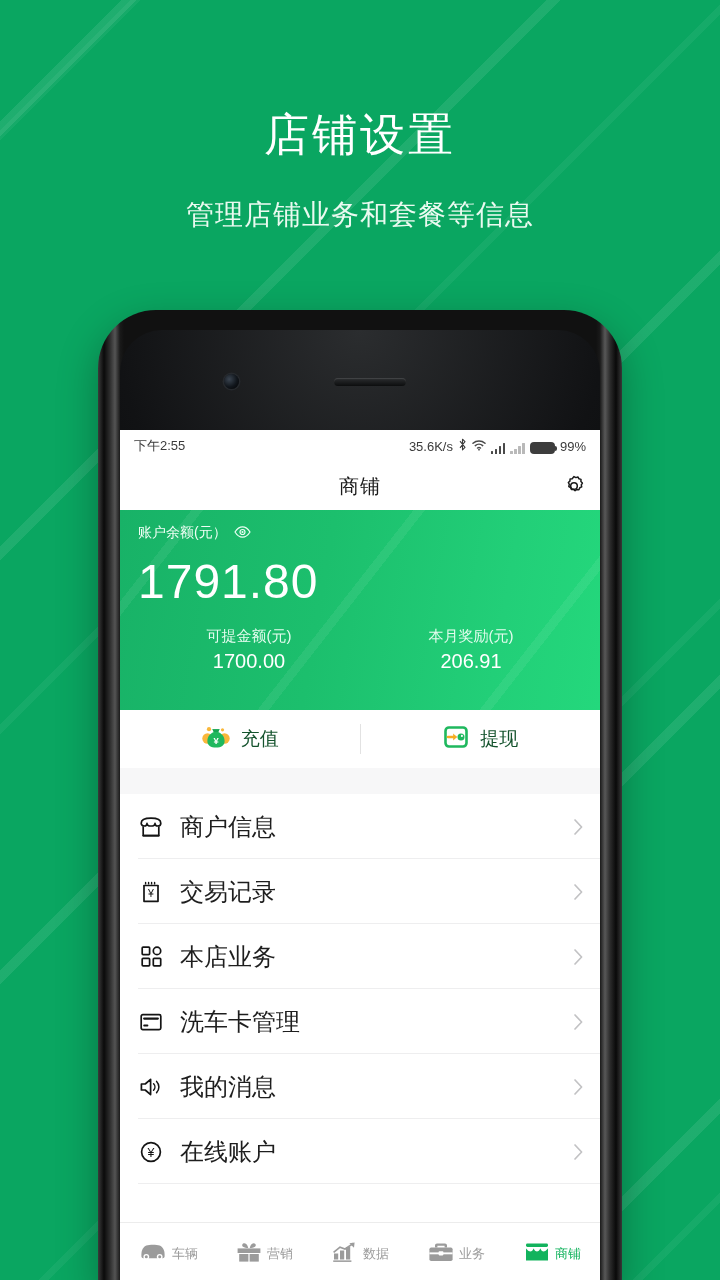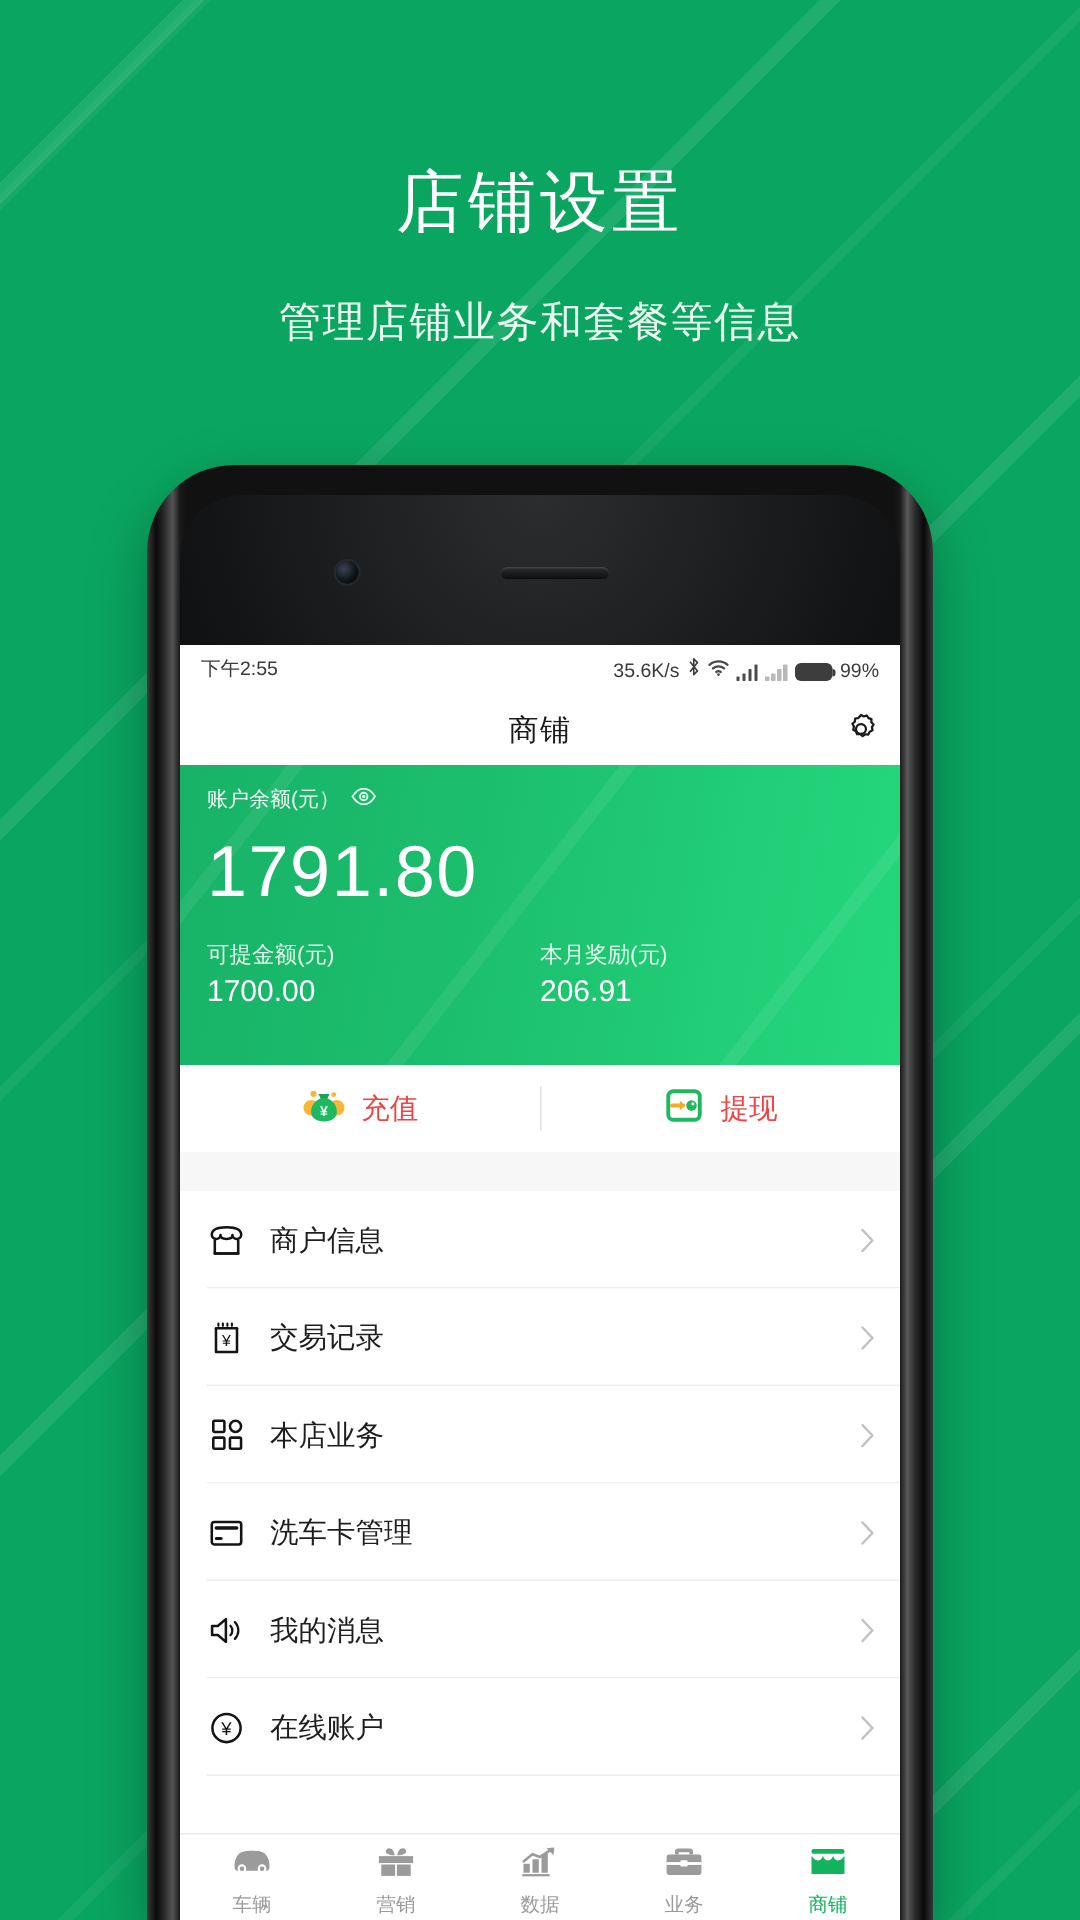--- a/index.html
+++ b/index.html
@@ -163,63 +163,63 @@
   #bal-amount {
     position:relative;
     font-size:48px; color:#ffffff;
     margin-top:12px; letter-spacing:1px;
     font-weight:400;
   }
   #bal-cols {
     position:relative;
     display:flex; margin-top:18px;
   }
-  .bal-col { flex:1; }
+  .bal-col { flex:1; text-align:center; }
   .bal-col-label { font-size:15px; color:#e3fcee; }
   .bal-col-value { font-size:20px; color:#ffffff; margin-top:4px; }
 
   
   #actions {
     height:58px; min-height:58px;
     background:#ffffff;
     display:flex; align-items:center;
     position:relative;
   }
   .action { flex:1; display:flex; align-items:center; justify-content:center; gap:10px; height:100%; }
-  .action-label { font-size:19px; color:#ef4444; }
+  .action-label { font-size:19px; color:#14532d; }
   #action-div { width:1px; height:30px; background:#e2e2e2; }
 
   
   .gap { height:26px; min-height:26px; background:#f7f7f8; }
 
   
   #menu-list { background:#ffffff; flex:1 1 auto; }
   .row {
     height:65px;
     display:flex; align-items:center;
     padding:0 16px 0 18px;
     position:relative;
     background:#ffffff;
   }
   .row:after{
     content:""; position:absolute; left:18px; right:0; bottom:0;
     height:1px; background:#eeeeef;
   }
   .row-icon { width:26px; display:flex; justify-content:center; align-items:center; line-height:0; }
-  .row-label { margin-left:16px; font-size:19px; color:#1e1e1e; }
+  .row-label { margin-left:16px; font-size:24px; color:#1e1e1e; }
   .row-chev { margin-left:auto; line-height:0; }
 
   
   #tabbar {
     height:63px; min-height:63px;
     background:#ffffff;
     border-top:1px solid #ececec;
     display:flex; align-items:center;
   }
-  .tab { flex:1; display:flex; flex-direction:column; align-items:center; justify-content:center; gap:4px; }
+  .tab { flex:1; display:flex; flex-direction:row; align-items:center; justify-content:center; gap:4px; }
   .tab-label { font-size:13px; color:#9b9b9b; }
   .tab.active .tab-label { color:#12b35d; }
 </style>
 </head>
 <body>
 
 <div id="bg-stripes"></div>
 <div id="bg-stripes2"></div>
 
 <div class="hero">

